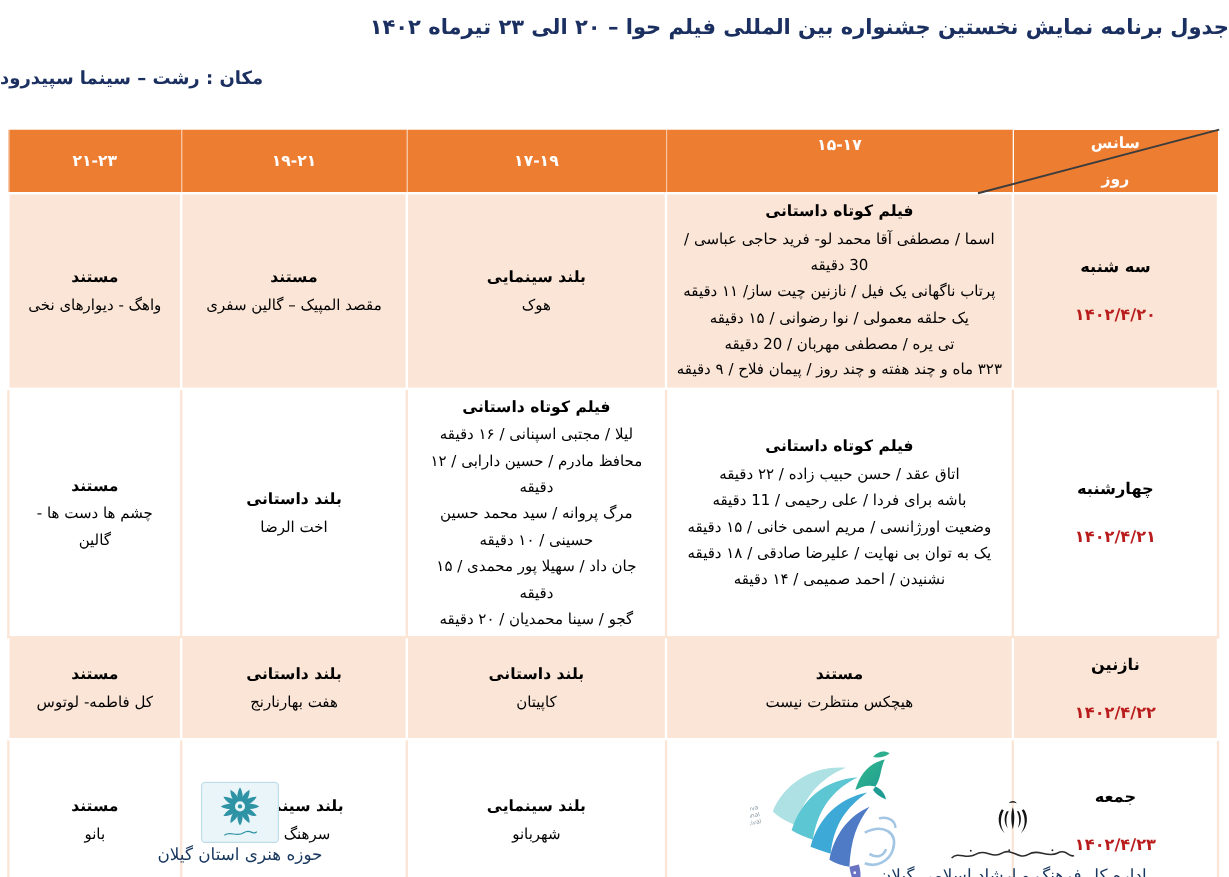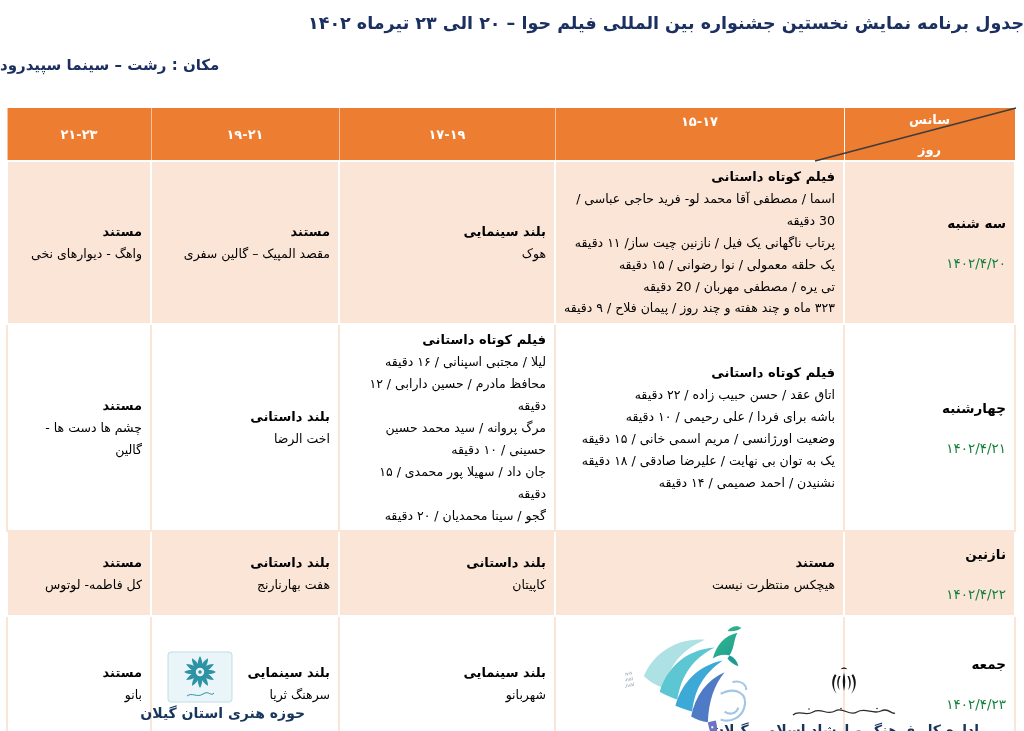--- a/index.html
+++ b/index.html
@@ -12,35 +12,35 @@
 
   
   table.schedule{position:absolute;top:107px;right:8px;width:1008px;border-collapse:collapse;table-layout:fixed;}
   thead th{background:#ED7D31;color:#ffffff;font-size:13px;font-weight:bold;height:45px;
            border:1px solid rgba(255,255,255,.55);vertical-align:middle;}
   thead th.th-top{vertical-align:top;padding-top:6px;margin-left:44px;}
   th.corner{position:relative;overflow:visible;padding:0;}
   .corner-inner{display:flex;flex-direction:column;justify-content:space-between;align-items:center;height:45px;padding:3px 0 2px;}
   .corner svg.diag{position:absolute;left:-30px;top:0;width:201px;height:58px;pointer-events:none;overflow:visible;}
 
-  tbody td{vertical-align:middle;padding:4px 8px;}
+  tbody td{vertical-align:middle;text-align:center;padding:4px 8px;}
   tr.row-peach td{background:#FBE5D6;border:2px solid #FFFFFF;}
   tr.row-white td{background:#FFFFFF;border:2px solid #FBE5D6;}
   .day-cell .day{font-weight:bold;font-size:13.5px;color:#000;}
-  .day-cell .date{font-weight:normal;font-size:13.5px;color:#15803d;margin-top:24px;}
+  .day-cell .date{font-weight:bold;font-size:13.5px;color:#b91c1c;margin-top:24px;}
   .cat{font-weight:bold;font-size:13px;color:#000;line-height:1.7;}
   .film-line{font-size:12.5px;color:#000;line-height:1.75;}
   .logo-wrap{display:flex;justify-content:center;align-items:center;}
 
   
   .footer{position:absolute;top:650px;left:0;width:1024px;height:81px;}
   .org{position:absolute;text-align:center;}
   .org-left{left:95px;width:210px;top:1px;}
   .org-right{right:45px;width:270px;top:16px;}
-  .org-name{font-weight:bold;font-size:14px;color:#17365D;margin-top:2px;text-align:right;}
+  .org-name{font-weight:normal;font-size:14px;color:#17365D;margin-top:2px;}
   .logo-box{display:block;margin:0 auto;}
 </style>
 </head>
 <body>
 
 <div class="page">
 
   <h1 class="title">جدول برنامه نمایش نخستین جشنواره بین المللی فیلم حوا – ۲۰ الی ۲۳ تیرماه ۱۴۰۲</h1>
   <h2 class="subtitle">مکان : رشت – سینما سپیدرود</h2>
 
@@ -97,21 +97,21 @@
           </td>
         </tr>
         <tr class="row-white" style="height: 143px;">
           <td class="day-cell">
             <div class="day">چهارشنبه</div>
             <div class="date">۱۴۰۲/۴/۲۱</div>
           </td>
           <td class="session-cell">
             <div class="cat">فیلم کوتاه داستانی</div>
             <div class="film-line">اتاق عقد / حسن حبیب زاده / ۲۲ دقیقه</div>
-            <div class="film-line">باشه برای فردا / علی رحیمی / ۱۰ دقیقه</div>
+            <div class="film-line">باشه برای فردا / علی رحیمی / 11 دقیقه</div>
             <div class="film-line">وضعیت اورژانسی / مریم اسمی خانی / ۱۵ دقیقه</div>
             <div class="film-line">یک به توان بی نهایت / علیرضا صادقی / ۱۸ دقیقه</div>
             <div class="film-line">نشنیدن / احمد صمیمی / ۱۴ دقیقه</div>
           </td>
           <td class="session-cell">
             <div class="cat">فیلم کوتاه داستانی</div>
             <div class="film-line">لیلا / مجتبی اسپنانی / ۱۶ دقیقه</div>
             <div class="film-line">محافظ مادرم / حسین دارابی / ۱۲ دقیقه</div>
             <div class="film-line">مرگ پروانه / سید محمد حسین حسینی / ۱۰ دقیقه</div>
             <div class="film-line">جان داد / سهیلا پور محمدی / ۱۵ دقیقه</div>

